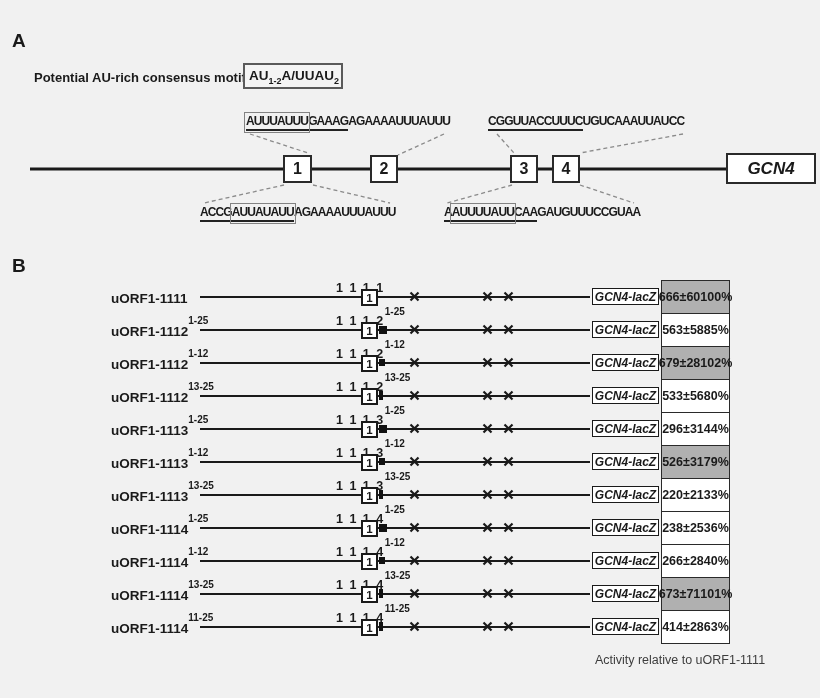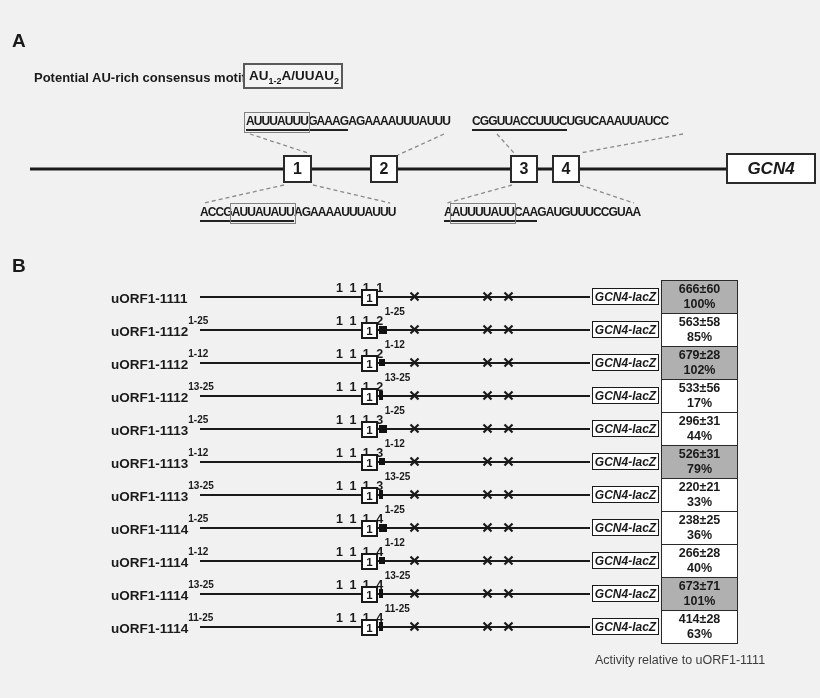--- a/index.html
+++ b/index.html
@@ -38,22 +38,22 @@
              background:#fff; display:flex; align-items:center; justify-content:center;
              font-size:11.5px; font-weight:bold; z-index:2; box-sizing:border-box; }
   .row-marker { position:absolute; background:#111; z-index:2; }
   .marker-large  { left:376px; top:13px; width:8px; height:8px; }
   .marker-medium { left:376px; top:13px; width:6px; height:7px; }
   .marker-small  { left:376px; top:12px; width:4px; height:9px; }
   .x-mark { position:absolute; top:11px; z-index:2; }
   .reporter-box { position:absolute; left:589px; top:8px; width:67px; height:17px; border:1.5px solid #1a1a1a;
              background:#fff; display:flex; align-items:center; justify-content:center;
              font-style:italic; font-weight:bold; font-size:12px; z-index:2; box-sizing:border-box; }
-  .value-box { position:absolute; left:658px; top:0; width:77px; height:34px; border:1.5px solid #2a2a2a;
-             background:#fff; display:flex; flex-direction:column; align-items:center; justify-content:center;
+  .value-box { position:absolute; left:658px; top:0; width:69px; height:34px; border:1.5px solid #2a2a2a;
+             background:#fff; display:flex; flex-direction:row; align-items:center; justify-content:center;
              font-weight:bold; font-size:12.5px; line-height:15px; z-index:2; box-sizing:border-box; }
   .value-box.hl { background:#b0b0b0; }
   .footer { position:absolute; left:540px; top:652px; width:280px; text-align:center;
             font-size:12.5px; color:#3d3d3d; line-height:16px; }
 </style>
 </head>
 <body>
 
 <div class="canvas" style="background: rgb(241, 241, 241);">
 
@@ -79,21 +79,21 @@
   <div id="exon-container">
       <div class="exon" style="left: 283px; width: 29px;">1</div>
       <div class="exon" style="left: 370px; width: 28px;">2</div>
       <div class="exon" style="left: 510px; width: 28px;">3</div>
       <div class="exon" style="left: 552px; width: 28px;">4</div>
     </div>
 
   <div class="gene-box">GCN4</div>
 
   <div class="seq" style="left:246px; top:114px;"><span class="seg seg-u seg-box">AUUUAUUU</span><span class="seg seg-u">GAAAG</span><span class="seg">AGAAAAUUUAUUU</span></div>
-  <div class="seq" style="left:472px; top:114px;"><span class="seg seg-u">CGGUUACCUUUC</span><span class="seg">UGUCAAAUUAUCC</span></div>
+  <div class="seq" style="left:488px; top:114px;"><span class="seg seg-u">CGGUUACCUUUC</span><span class="seg">UGUCAAAUUAUCC</span></div>
   <div class="seq" style="left:200px; top:205px;"><span class="seg seg-u">ACCG</span><span class="seg seg-u seg-box">AUUAUAUU</span><span class="seg">AGAAAAUUUAUUU</span></div>
   <div class="seq" style="left:444px; top:205px;"><span class="seg seg-u">A</span><span class="seg seg-u seg-box">AUUUUAUU</span><span class="seg seg-u">CAA</span><span class="seg">GAUGUUUCCGUAA</span></div>
 
   <div class="panel-label" style="left:12px; top:255px;">B</div>
 
   <div id="rows-container">
   <div class="row" style="top: 280px;">
     <div class="row-label">
       <span>uORF1-1111</span><sup class="lab-sup"></sup>
     </div>
@@ -175,21 +175,21 @@
       <span>uORF1-1112</span><sup class="lab-sup">13-25</sup>
     </div>
     <div class="row-line"></div>
     <div class="row-digits">
       <span>1 1 1 2</span><sup class="dig-sup">13-25</sup>
     </div>
     <div class="row-box">1</div>
     <div class="reporter-box">GCN4-lacZ</div>
     <div class="value-box">
       <div>533±56</div>
-      <div>17%</div>
+      <div>80%</div>
     </div>
   <div class="row-marker marker-small"></div>
         <svg width="11" height="11" class="x-mark" style="left: 405.5px;">
           <path d="M1.5 1.5 L9.5 9.5 M9.5 1.5 L1.5 9.5" stroke="#1a1a1a" stroke-width="2.2"></path>
         </svg>
         <svg width="11" height="11" class="x-mark" style="left: 478.5px;">
           <path d="M1.5 1.5 L9.5 9.5 M9.5 1.5 L1.5 9.5" stroke="#1a1a1a" stroke-width="2.2"></path>
         </svg>
         <svg width="11" height="11" class="x-mark" style="left: 499.5px;">
           <path d="M1.5 1.5 L9.5 9.5 M9.5 1.5 L1.5 9.5" stroke="#1a1a1a" stroke-width="2.2"></path>

